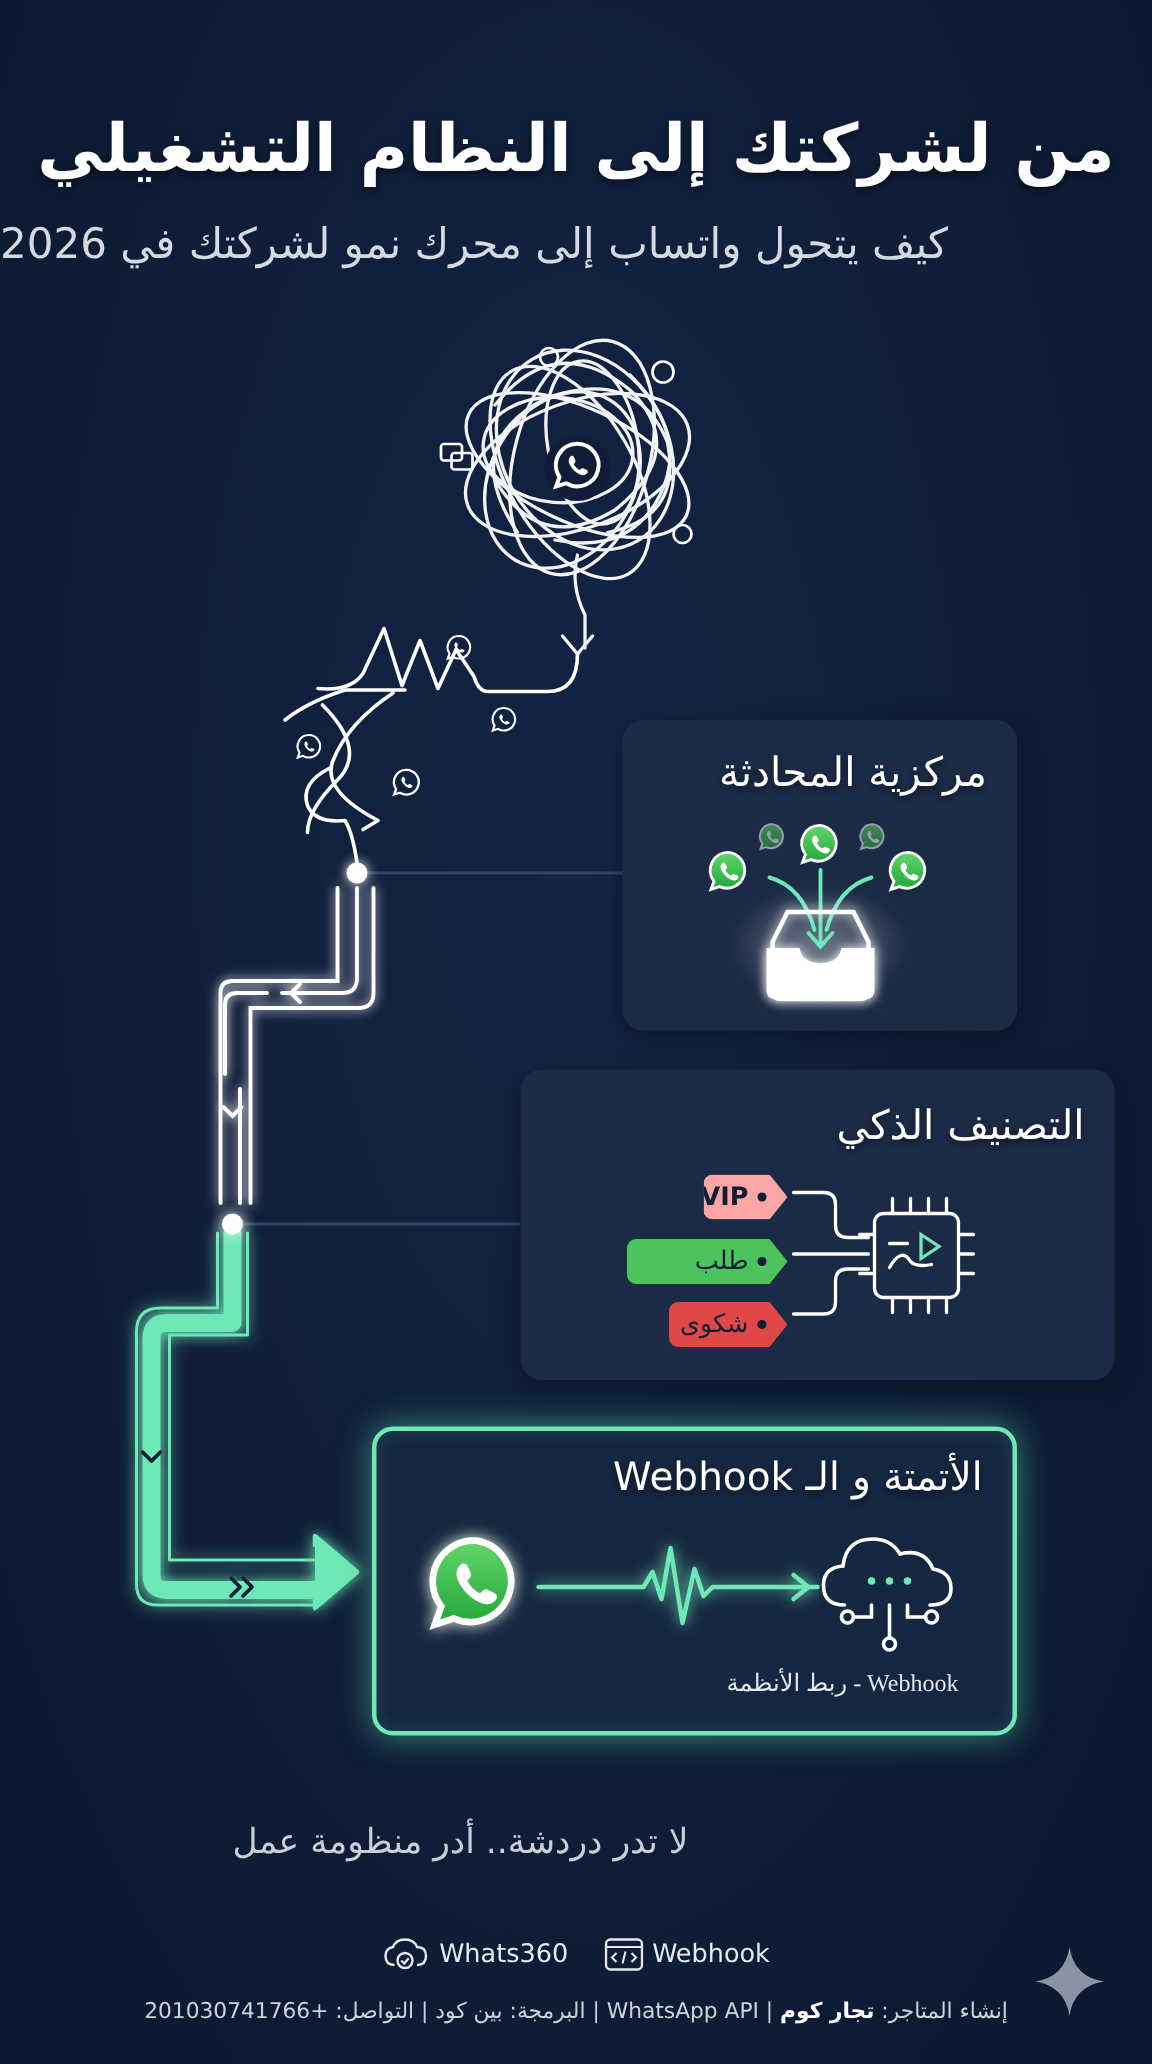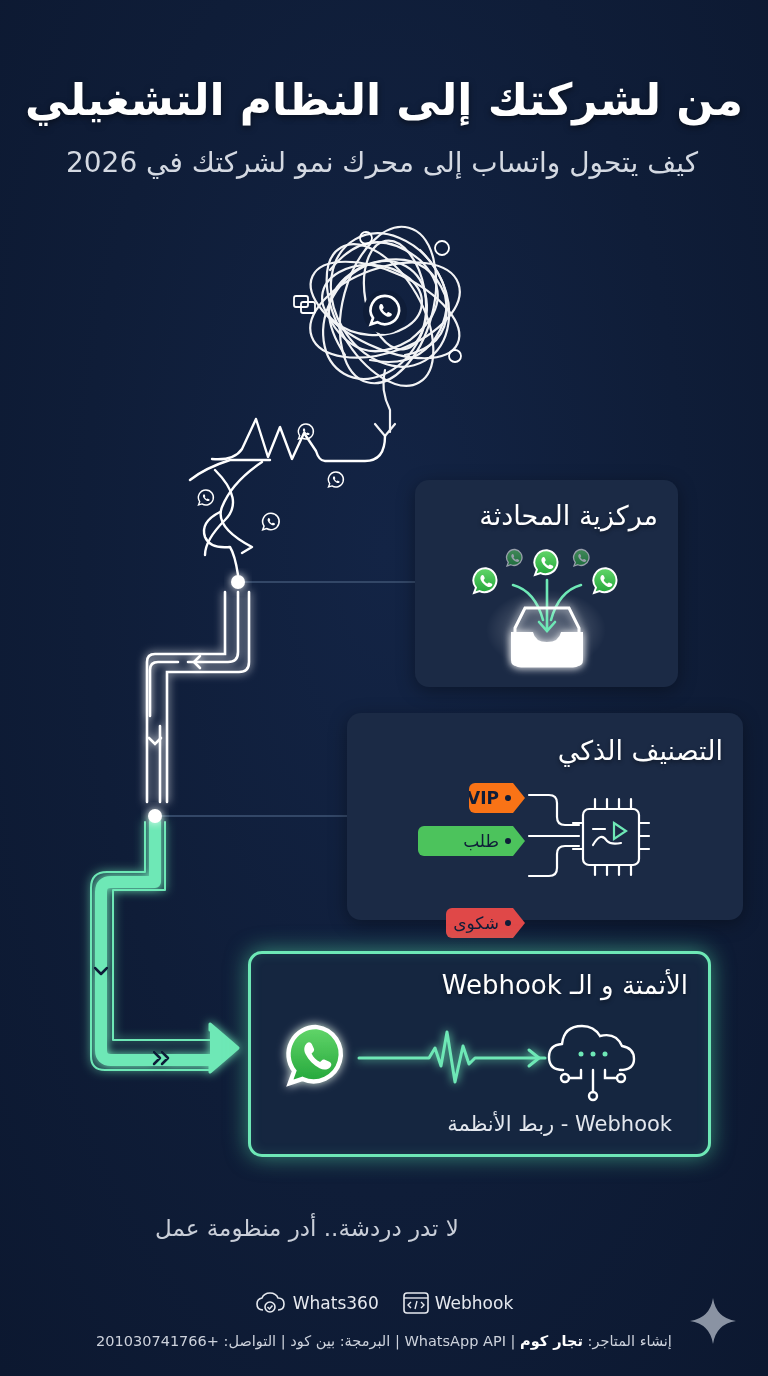--- a/index.html
+++ b/index.html
@@ -10,60 +10,60 @@
     color:#fff;
     position:relative;
   }
   .abs { position:absolute; }
   .title {
     top:74px; left:0; width:768px; text-align:center;
     font-size:44px; font-weight:bold; color:#ffffff; direction:rtl;
     text-shadow: 0 2px 6px rgba(0,0,0,.5);
   }
   .subtitle {
-    top:146px; left:0; width:764px; text-align:center;
+    top:146px; left:0; width:764px; text-align:left;
     font-size:28px; color:#d4d9e2; direction:rtl;
   }
   svg.canvas { position:absolute; left:0; top:0; }
   .card {
     position:absolute; border-radius:14px;
     background:#1b2a45;
     box-shadow: 0 4px 18px rgba(0,0,0,.35);
   }
   .card-title {
     position:absolute; right:20px; font-weight:normal; color:#fff;
     direction:rtl; text-shadow:0 2px 4px rgba(0,0,0,.4);
   }
   .c1 { left:415px; top:480px; width:263px; height:207px; }
   .c1 .card-title { top:20px; font-size:27px; }
   .c2 { left:347px; top:713px; width:396px; height:207px; }
   .c2 .card-title { top:22px; font-size:27px; }
   .c3 {
-    left:248px; top:951px; width:463px; height:206px;
+    left:248px; top:951px; width:430px; height:206px;
     background:#152640;
     border:3px solid #6ee8b6;
     box-shadow: 0 0 22px rgba(90,230,170,.55), inset 0 0 12px rgba(90,230,170,.15);
   }
   .c3 .card-title { top:16px; font-size:26px; }
   .c3 .caption {
-    position:absolute; right:36px; top:158px; font-size:21px; color:#e3e7ee; direction:rtl;
+    position:absolute; right:36px; top:158px; font-size:16px; color:#e3e7ee; direction:rtl;font-family:Liberation Serif, serif;
   }
   .tag {
     position:absolute; height:30px; line-height:30px; font-size:17px;
     padding-left:10px; padding-right:26px; direction:rtl; color:#0f1d38;
     border-radius:6px 0 0 6px;
     clip-path: polygon(0 0, calc(100% - 12px) 0, 100% 50%, calc(100% - 12px) 100%, 0 100%);
   }
   .tag::after {
     content:""; position:absolute; right:14px; top:12px; width:6px; height:6px;
     border-radius:50%; background:#0f1d38;
   }
-  .tag-vip { left:469px; top:783px; width:56px; background:#f97316; font-weight:bold; }
+  .tag-vip { left:469px; top:783px; width:56px; background:#fca5a5; font-weight:bold; }
   .tag-new { left:418px; top:826px; width:107px; background:#4cc35c; }
-  .tag-complaint { left:446px; top:868px; width:79px; background:#e04848;margin-top:40px; }
+  .tag-complaint { left:446px; top:868px; width:79px; background:#e04848; }
   .motto {
     top:1215px; left:0; width:614px; text-align:center; font-size:23px;
     color:#c9ced8; direction:rtl;
   }
   .brands {
     top:1292px; left:0; width:768px; display:flex; justify-content:center; gap:24px;
     font-size:17px; color:#e6e9ef;
   }
   .brand { display:flex; align-items:center; gap:6px; }
   .credits {

